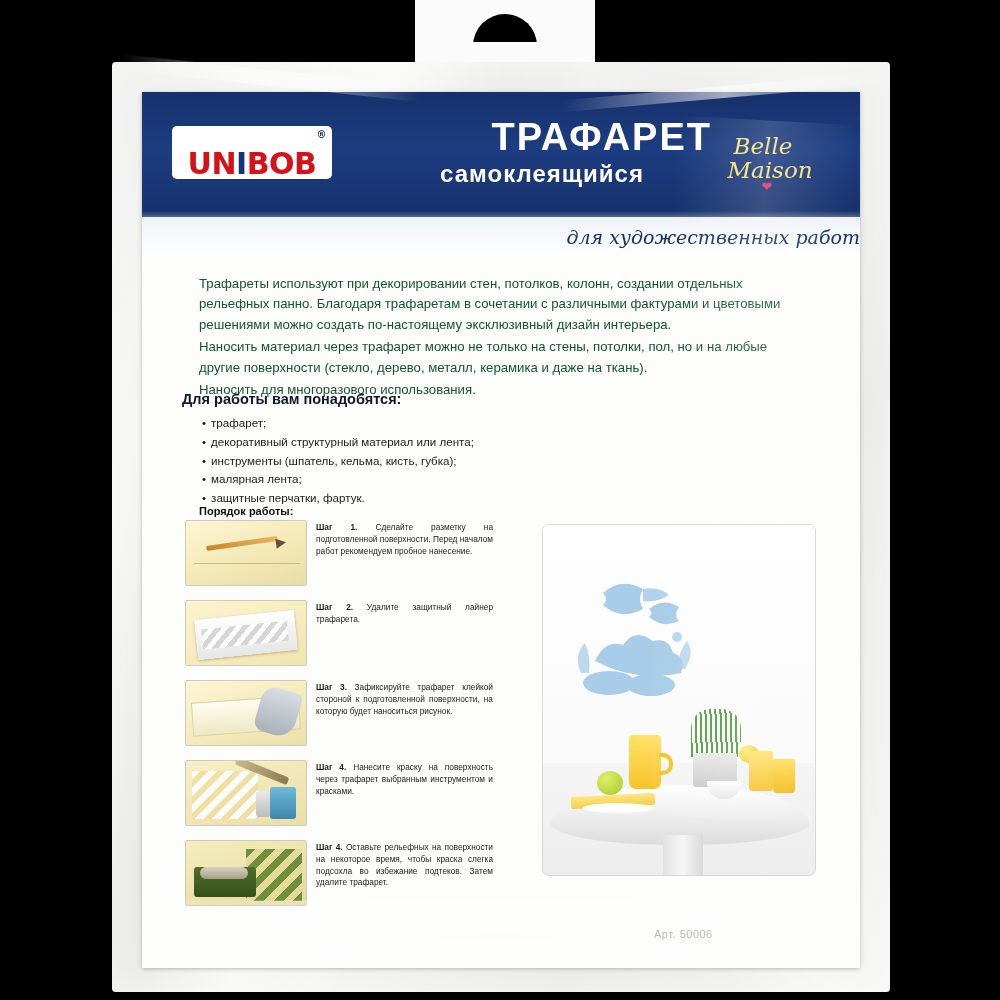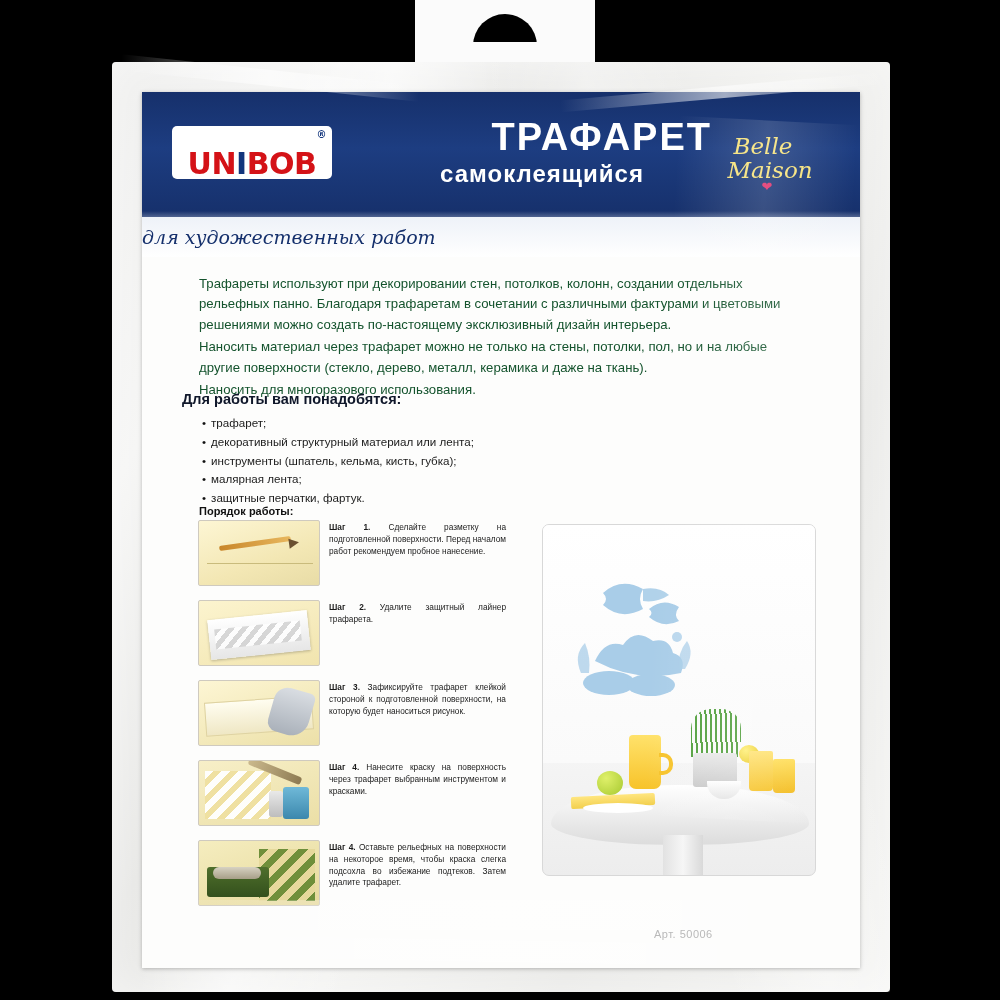--- a/index.html
+++ b/index.html
@@ -158,21 +158,21 @@
     transform: translate(4px,-6px);
     font-style: normal;
   }
 
   
   .script-line {
     position: absolute;
     left: 0; top: 125px;
     width: 718px; height: 40px;
     background: linear-gradient(180deg,#eef2f8 0%, #ffffff 100%);
-    display: flex; align-items: center; justify-content: flex-start;
+    display: flex; align-items: center; justify-content: flex-end; padding-left: 28px;
   }
   .script-line span {
     font-family: "DejaVu Serif", serif;
     font-style: italic;
     font-size: 19px;
     color: #15306c;
   }
 
   
   .body-copy {
@@ -211,21 +211,21 @@
     position: absolute;
     left: 57px; top: 413px;
     font-size: 11px;
     font-weight: bold;
     color: #111;
   }
 
   
   .steps {
     position: absolute;
-    left: 56px; top: 428px;
+    left: 43px; top: 428px;
     width: 308px;
   }
   .step {
     display: flex;
     margin-bottom: 12px;
     height: 68px;
   }
   .step-thumb {
     width: 122px; height: 66px;
     border: 1px solid #cfcabf;

